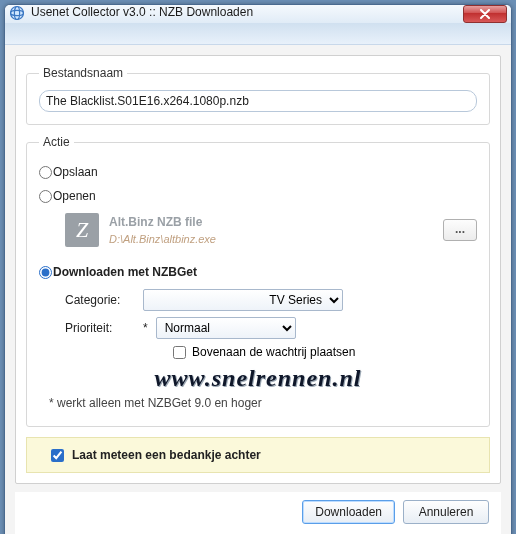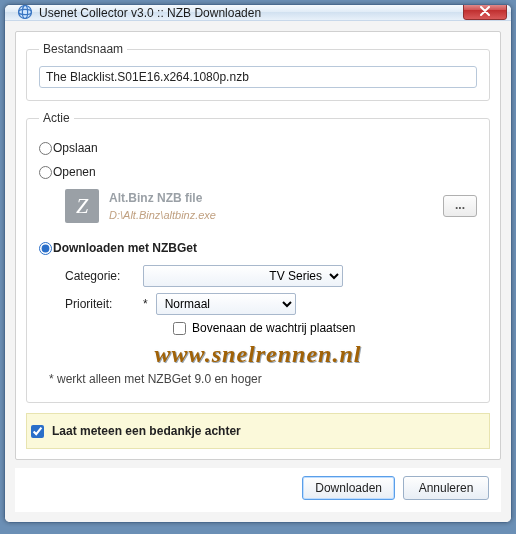--- a/index.html
+++ b/index.html
@@ -1,36 +1,36 @@
 <!DOCTYPE html>
 <html><head>
 <meta charset="utf-8">
 <style>
   * { box-sizing: border-box; font-family: "Segoe UI", Tahoma, sans-serif; font-size: 12px; }
   body { margin: 0; background: #6b8fb5; padding: 4px; }
   .window { width: 508px; background: #fff; border: 1px solid #4a6a8f; border-radius: 6px; overflow: hidden; box-shadow: 0 0 4px rgba(0,0,0,.3); }
   .titlebar {
-    height: 16px; display: flex; align-items: flex-end; padding: 0 4px 0 12px;
+    height: 40px; display: flex; align-items: flex-start; padding: 0 4px 0 4px;
     background: linear-gradient(#f5f9fd, #e1ecf7 45%, #d0e0f0 46%, #e8f1fa);
     border-bottom: 1px solid #c8d8ea;
   }
   .titlebar .icon { width: 16px; height: 16px; margin-right: 6px; }
   .titlebar .title { flex: 1; color: #1a1a1a; }
   .close-btn {
     width: 44px; height: 18px; border-radius: 3px;
     background: linear-gradient(#e5a0a0, #d15050 45%, #c03030 46%, #d85858);
     border: 1px solid #8f3030; display: flex; align-items: center; justify-content: center;
     color: #fff; font-weight: bold; font-size: 11px; cursor: pointer;
   }
   .client { padding: 10px 10px 10px 10px; background: #f4f4f4; }
   .panel { background: #fff; border: 1px solid #d0d0d0; border-radius: 2px; margin-bottom: 8px; }
   fieldset { border: 1px solid #d8d8d8; border-radius: 3px; margin: 10px 10px 10px 10px; padding: 10px 12px 12px 12px; }
   legend { padding: 0 4px; color: #333; }
   .text-input {
-    width: 100%; height: 22px; border: 1px solid #b8c8da; border-radius: 3px;
+    width: 100%; height: 22px; border: 1px solid #b8c8da; border-radius: 10px;
     padding: 2px 6px; background: #fff; color: #222;
   }
   .radio-row { display: flex; align-items: center; margin: 6px 0 10px 0; gap: 1px; }
   .radio-row .rlabel { color: #222; }
   .radio-row.bold .rlabel { font-weight: 700; }
   .app-block { display: flex; align-items: center; gap: 10px; margin: 0 0 0 26px; }
   .z-icon {
     width: 34px; height: 34px; background: #9aa0a6; color: #fff;
     display: flex; align-items: center; justify-content: center;
     font-size: 22px; font-family: Georgia, serif; font-style: italic; border-radius: 2px;
@@ -51,27 +51,27 @@
     background: linear-gradient(#fff,#eef3f9); padding: 1px 4px;
   }
   .combo.wide { width: 200px; text-align: right; }
   .combo.mid { width: 140px; }
   .star { color: #222; }
   .check-row { display: flex; align-items: center; gap: 6px; margin: 6px 0 0 108px; }
   .watermark {
     margin: 6px 0 4px 0; text-align: center;
     font-family: Georgia, "Times New Roman", serif; font-style: italic; font-weight: 900;
     font-size: 24px; letter-spacing: 1px;
-    color: #a16207;
+    color: #0f172a;
     text-shadow: 1px 1px 0 #9aa6b2, -1px -1px 0 #fff, 0 0 2px #cfd8e2;
     user-select: none;
   }
   .footnote { margin: 2px 0 4px 10px; color: #444; }
   .thanks-panel {
-    margin: 0 10px 10px 10px; padding: 10px 4px; background: #fbf9da;
+    margin: 0 10px 10px 10px; padding: 10px 24px; background: #fbf9da;
     border: 1px solid #e8e4b0; display: flex; align-items: center; gap: 8px;
   }
   .thanks-panel input[type=checkbox] { accent-color: #2a6fc9; }
   .thanks-panel .tlabel { font-weight: 700; color: #222; }
   .footer { padding: 8px 12px 12px; display: flex; justify-content: flex-end; gap: 8px; background: #fff; }
   .btn {
     min-width: 86px; height: 24px; border: 1px solid #9bb0c8; border-radius: 3px;
     background: linear-gradient(#fefefe,#e8eef5); color: #222; cursor: pointer;
     padding: 0 12px;
   }

